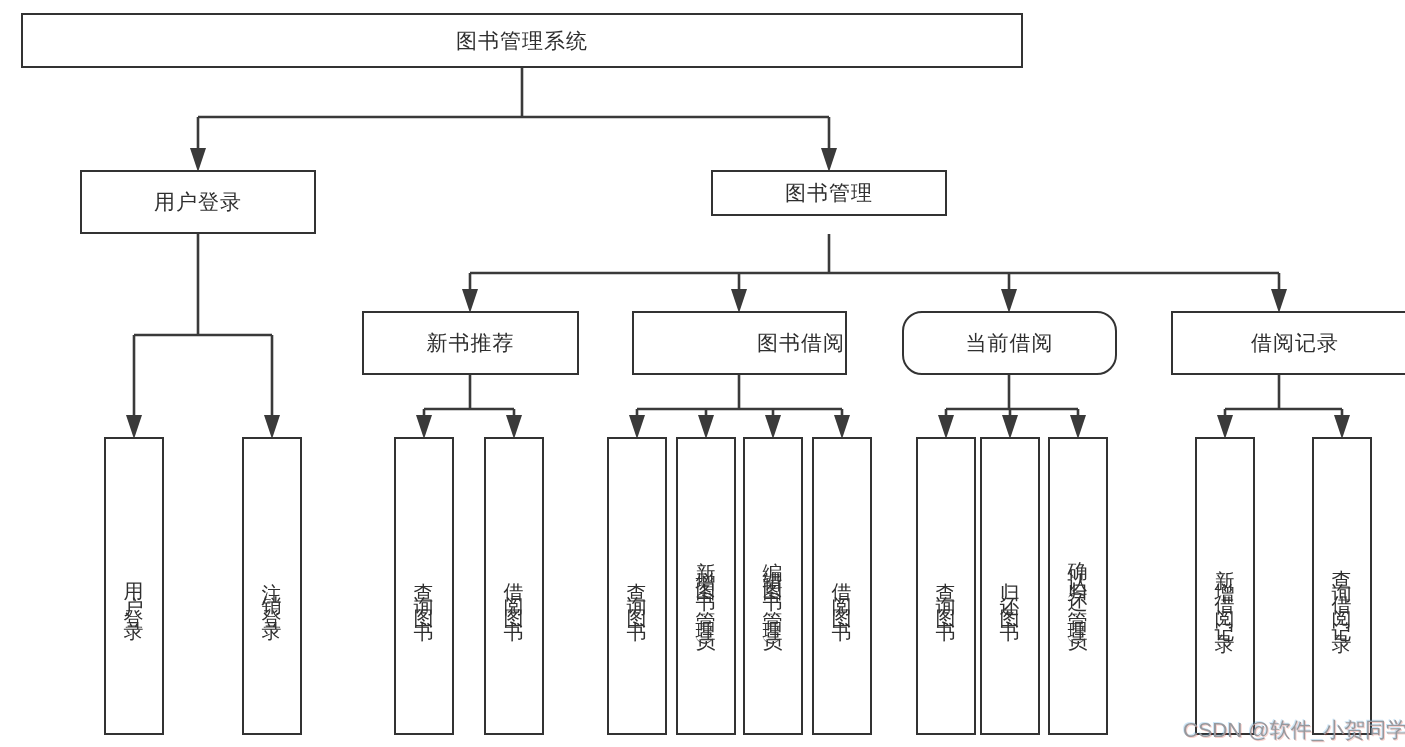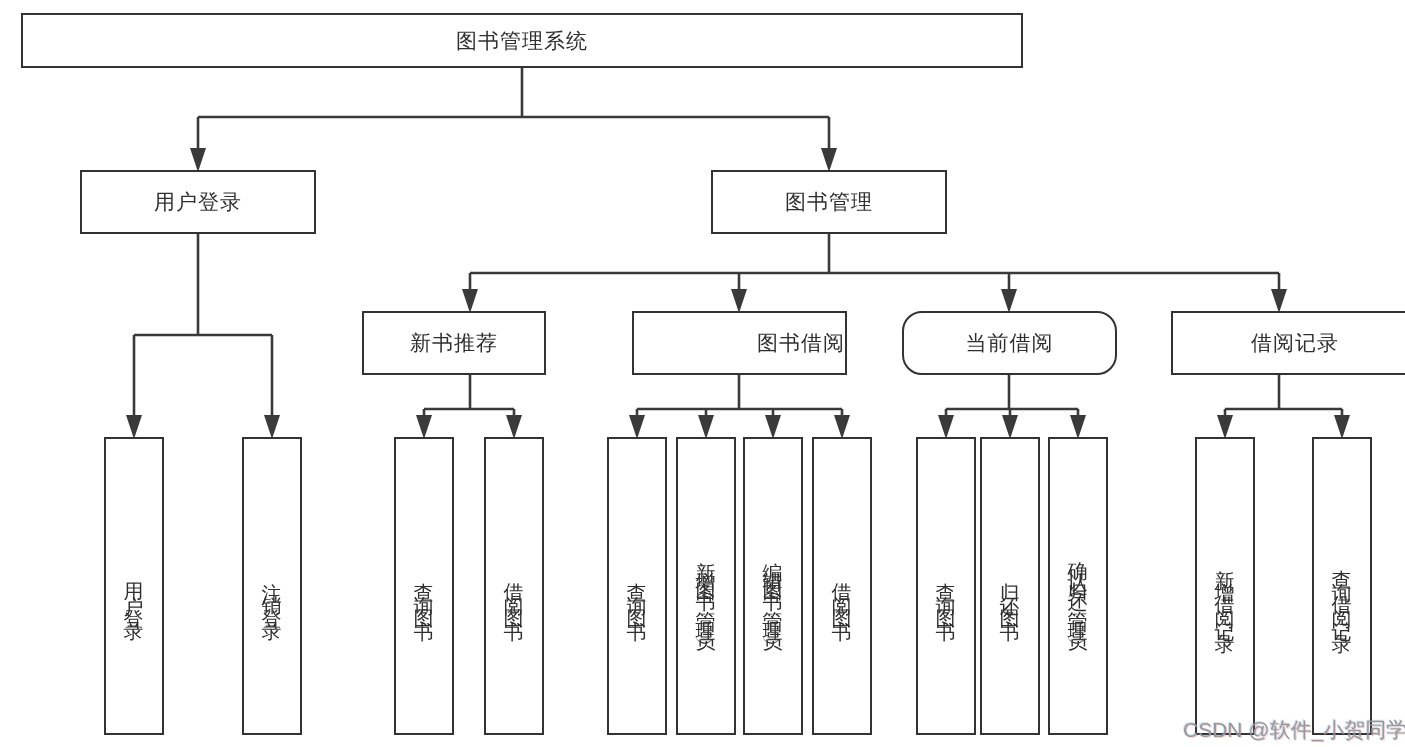--- a/index.html
+++ b/index.html
@@ -130,25 +130,25 @@
     </g>
   </svg>
 
   <div class="box" style="left:21px; top:13px; width:1002px; height:55px;">
     <span class="hlabel">图书管理系统</span>
   </div>
 
   <div class="box" style="left:80px; top:170px; width:236px; height:64px;">
     <span class="hlabel">用户登录</span>
   </div>
-  <div class="box" style="left:711px; top:170px; width:236px; height:64px;">
+  <div class="box" style="left:711px; top:170px; width:236px; height:46px;">
     <span class="hlabel">图书管理</span>
   </div>
 
-  <div class="box" style="left:362px; top:311px; width:184px; height:64px;">
+  <div class="box" style="left:362px; top:311px; width:217px; height:64px;">
     <span class="hlabel">新书推荐</span>
   </div>
   <div class="box" style="left:632px; top:311px; width:215px; height:64px;justify-content:flex-end;">
     <span class="hlabel">图书借阅</span>
   </div>
   <div class="box" style="left:902px; top:311px; width:215px; height:64px;border-radius:20px;">
     <span class="hlabel">当前借阅</span>
   </div>
   <div class="box" style="left:1171px; top:311px; width:248px; height:64px;">
     <span class="hlabel">借阅记录</span>

